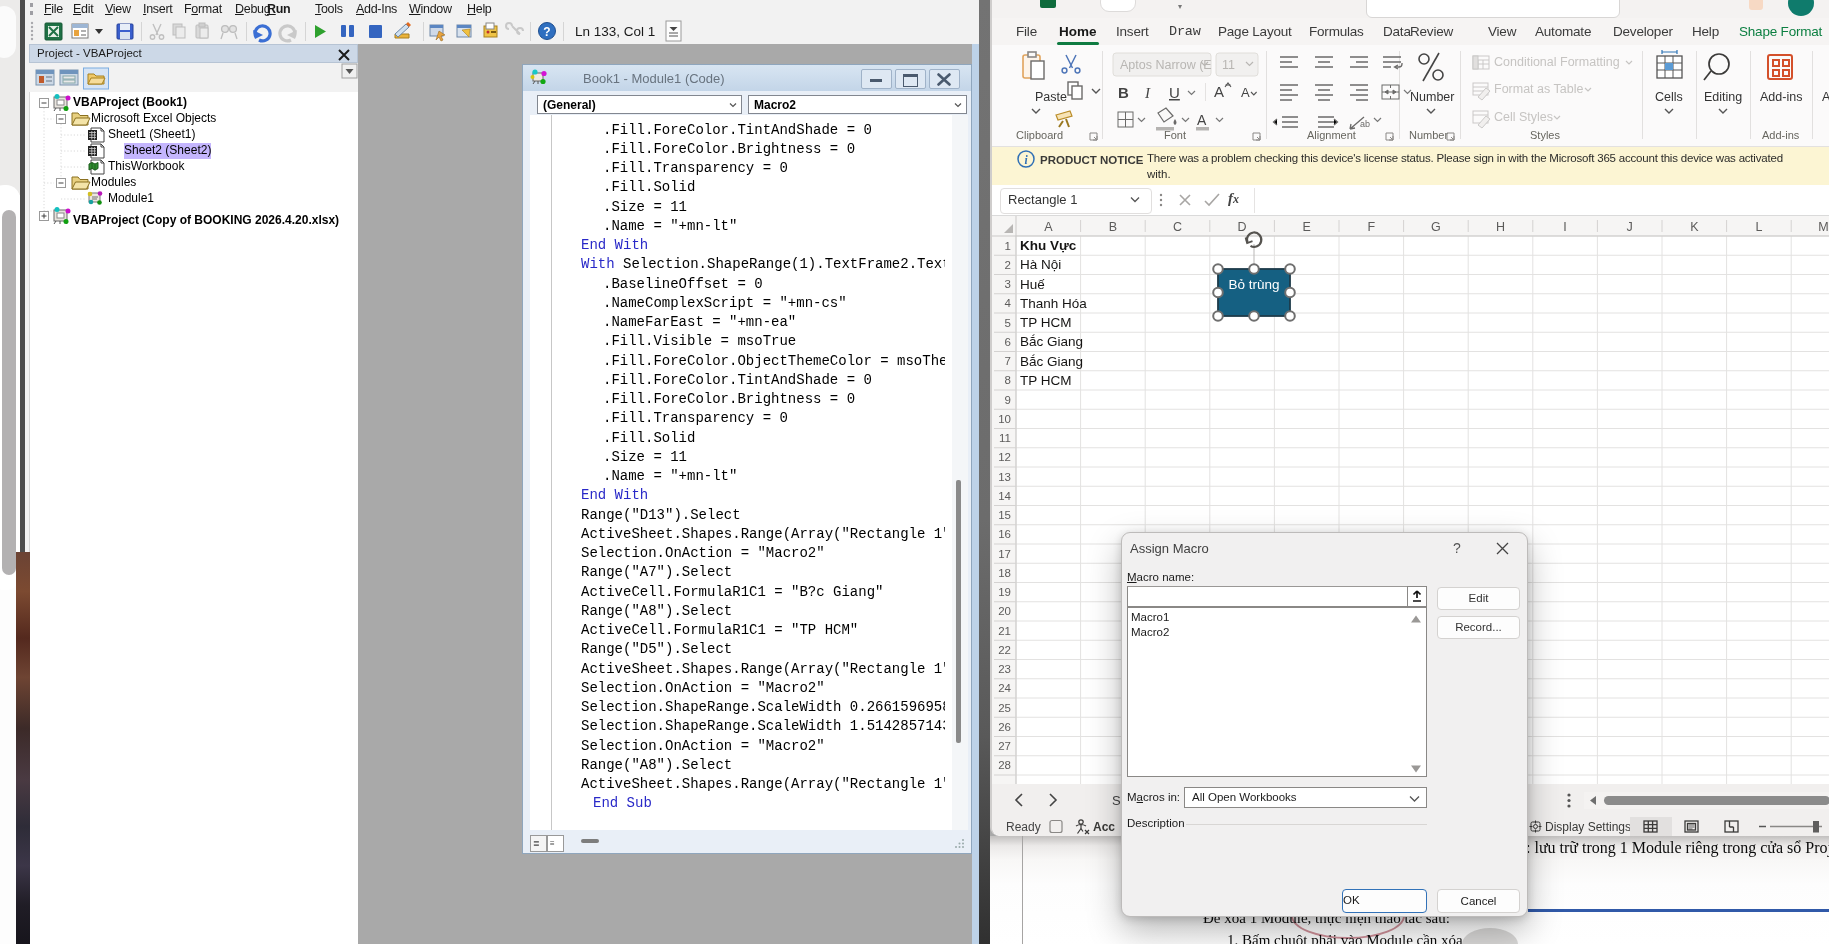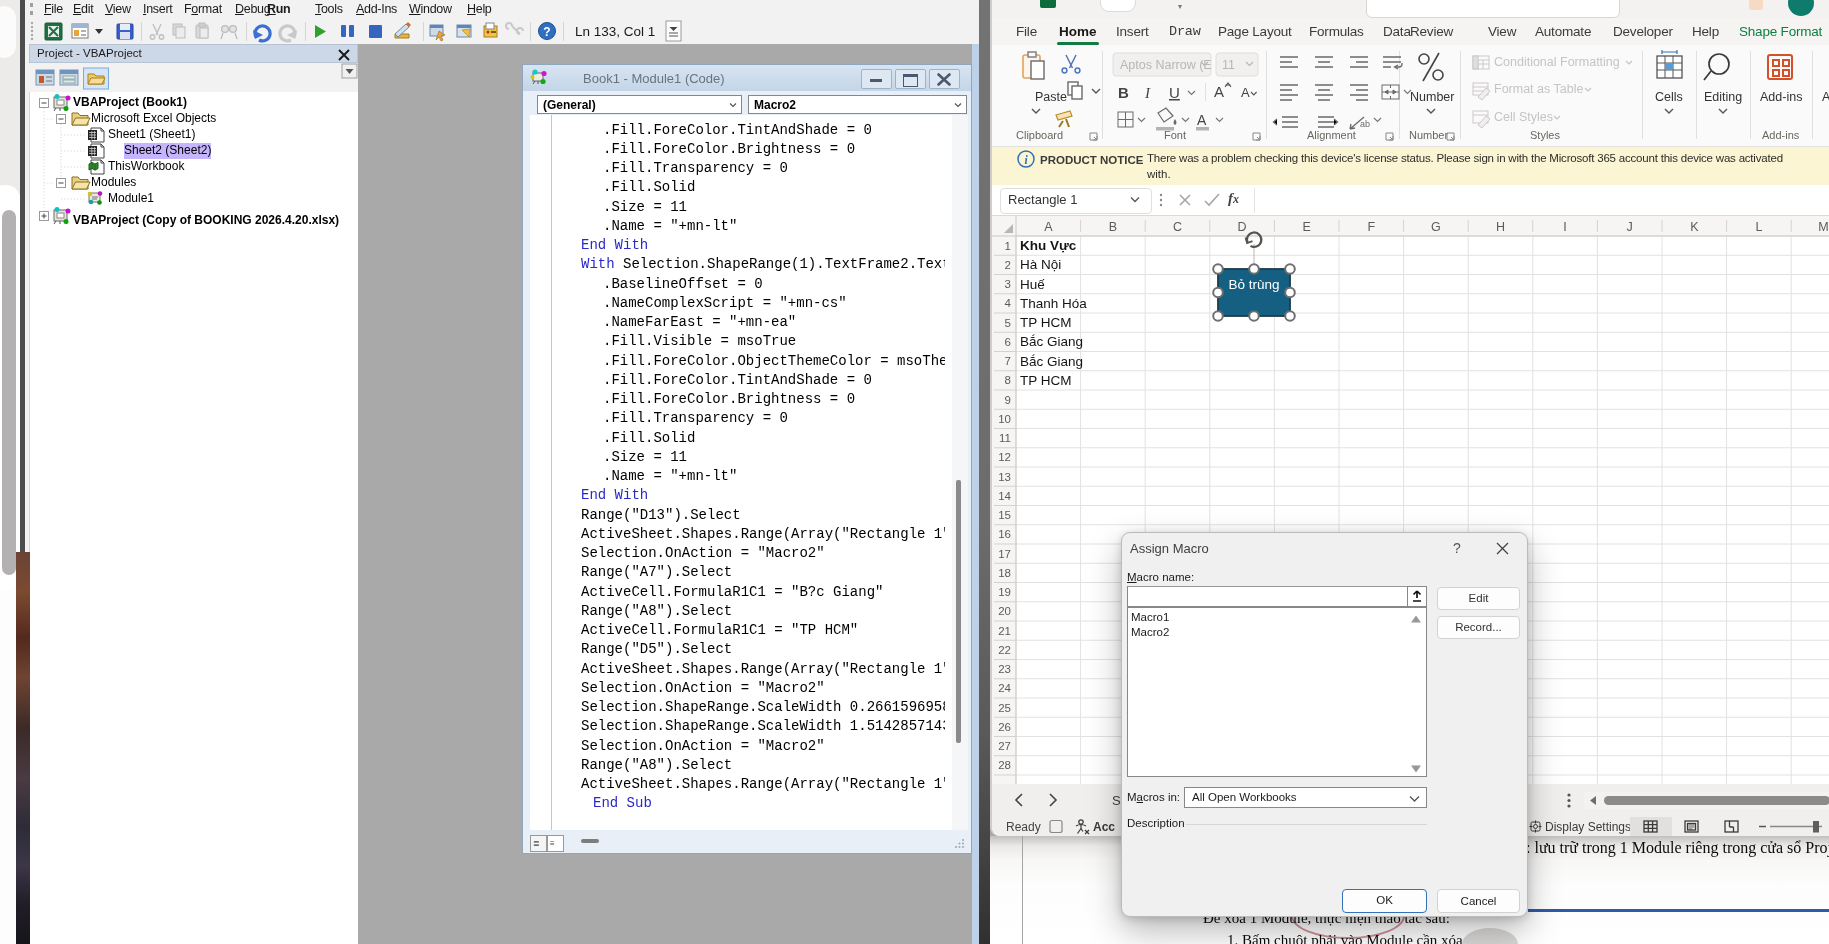--- a/index.html
+++ b/index.html
@@ -805,16 +805,16 @@
     <div class="abs" style="left:1127px;top:791px;font-size:11.5px;color:#1a1a1a;">M<u>a</u>cros in:</div>
     <div class="abs" style="left:1184px;top:787px;width:243px;height:21px;background:#fff;border:1px solid #8a8886;box-sizing:border-box;">
       <div style="position:absolute;left:7px;top:3px;font-size:11.5px;color:#1a1a1a;">All Open Workbooks</div>
       <svg style="position:absolute;right:6px;top:7px;" width="11" height="8" viewBox="0 0 11 8">
           <path d="M1 1.5 l4.5 4.5 4.5 -4.5" stroke="#555" fill="none" stroke-width="1.3"></path>
         </svg>
     </div>
     <div class="abs" style="left:1127px;top:817px;font-size:11.5px;color:#1a1a1a;">Description</div>
     <div class="abs" style="left:1186px;top:823.5px;width:241px;height:1px;background:#d8d6d4;"></div>
 
-    <div class="abs" style="left:1342px;top:889px;width:85px;height:24px;background:#fdfdfd;border:1.5px solid #3272b8;border-radius:4px;box-sizing:border-box;text-align:center;font-size:11.5px;color:#1a1a1a;line-height:21px;">OK</div>
+    <div class="abs" style="left:1342px;top:889px;width:85px;height:24px;background:#fdfdfd;border:1.5px solid #3272b8;border-radius:4px;box-sizing:border-box;font-size:11.5px;color:#1a1a1a;line-height:21px;">OK</div>
     <div class="abs" style="left:1437px;top:889px;width:83px;height:24px;background:#fdfdfd;border:1px solid #d4d2d0;border-radius:4px;box-sizing:border-box;text-align:center;font-size:11.5px;color:#1a1a1a;line-height:22px;">Cancel</div>
   </div>
 </div>
 
 </body></html>

